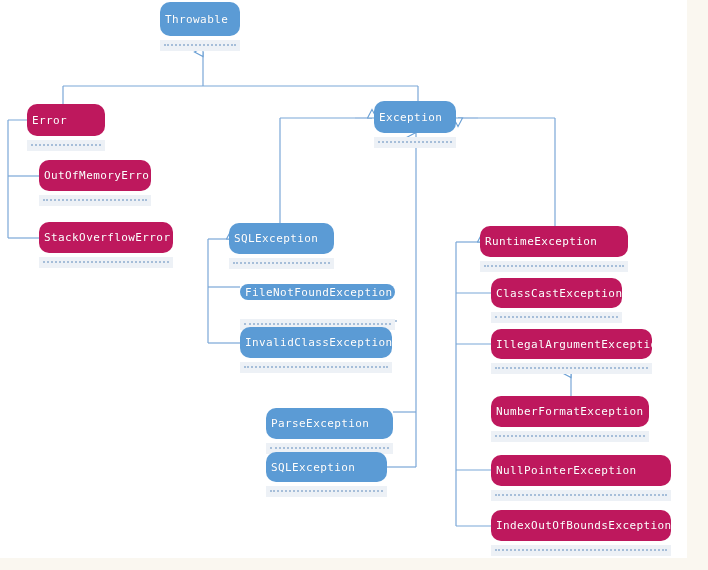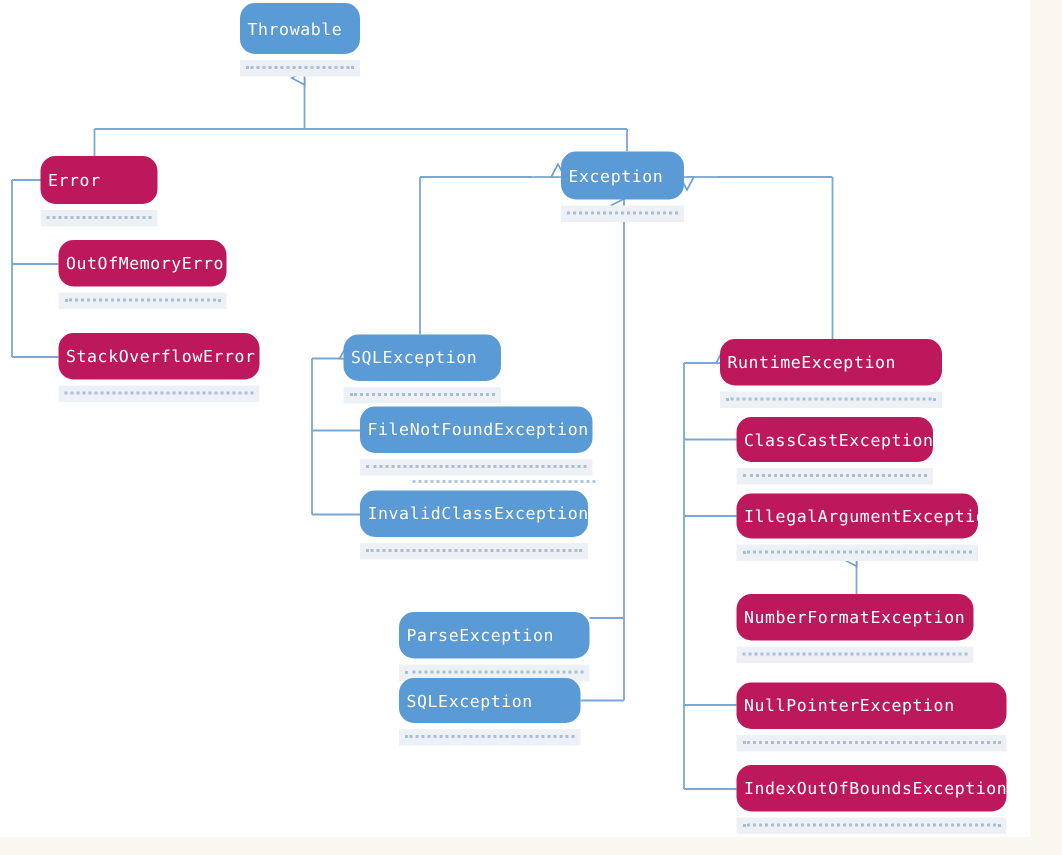--- a/index.html
+++ b/index.html
@@ -152,21 +152,21 @@
         <div class="body">OutOfMemoryError</div>
       </div>
       <div class="node green" style="left: 39px; top: 222px; width: 134px; height: 31px;">
         <div class="shadow" style="top: 35px;"></div>
         <div class="body">StackOverflowError</div>
       </div>
       <div class="node blue" style="left: 229px; top: 223px; width: 105px; height: 31px;">
         <div class="shadow" style="top: 35px;"></div>
         <div class="body">SQLException</div>
       </div>
-      <div class="node blue" style="left: 240px; top: 271px; width: 155px; height: 31px;">
+      <div class="node blue" style="left: 240px; top: 284px; width: 155px; height: 16px;">
         <div class="shadow" style="top: 35px;"></div>
         <div class="body">FileNotFoundException</div>
       </div>
       <div class="node blue" style="left: 240px; top: 327px; width: 152px; height: 31px;">
         <div class="shadow" style="top: 35px;"></div>
         <div class="body">InvalidClassException</div>
       </div>
       <div class="node blue" style="left: 266px; top: 396px; width: 127px; height: 31px; margin-top: 12px;">
         <div class="shadow" style="top: 35px;"></div>
         <div class="body">ParseException</div>

